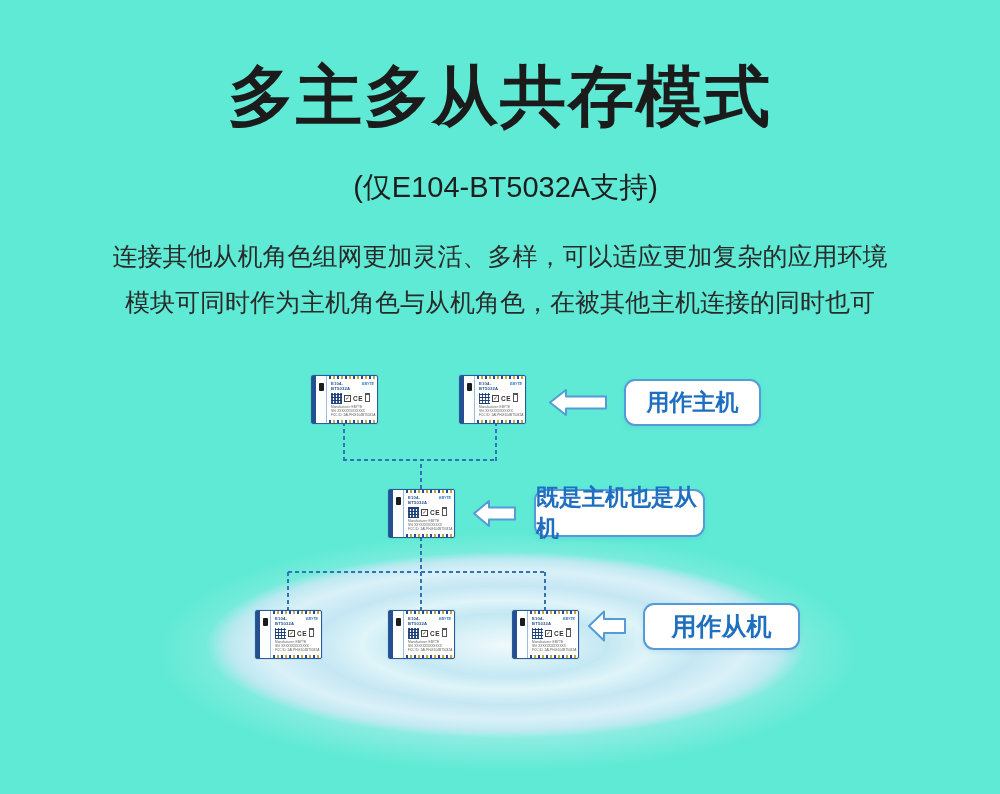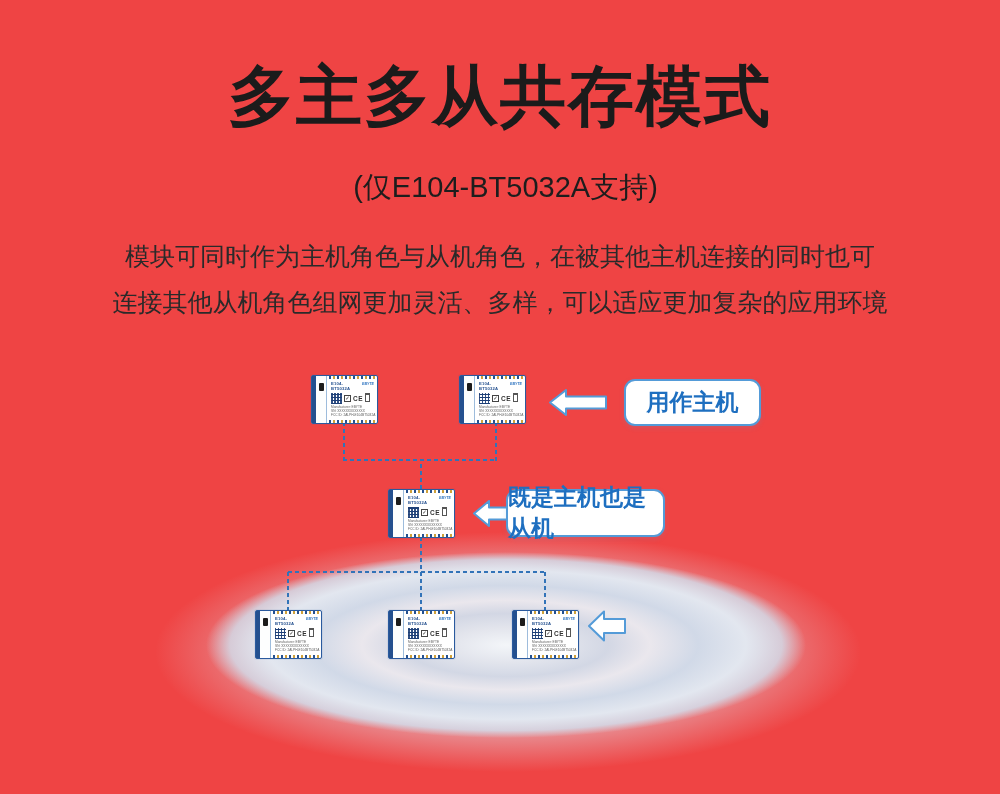--- a/index.html
+++ b/index.html
@@ -1,18 +1,18 @@
 <!DOCTYPE html>
 <html><head>
 <meta charset="utf-8">
 <style>
   * { margin:0; padding:0; box-sizing:border-box; }
   html,body { background:#ffffff; }
   body { font-family:"Liberation Sans","DejaVu Sans",sans-serif; }
-  .canvas { position:relative; width:1000px; height:794px; background:#ef4444; overflow:hidden; margin:0 auto; }
+  .canvas { position:relative; width:1000px; height:794px; background:#5eead4; overflow:hidden; margin:0 auto; }
 
   
   .page-title {
     position:absolute; left:0; top:52px; width:1000px;
     text-align:center; font-size:66px; font-weight:700;
     color:#1b1b1b; letter-spacing:2px;
   }
   .page-subtitle {
     position:absolute; left:0; top:168px; width:1000px;
     text-align:center; font-size:29px; font-weight:500; color:#1d1d1d;padding-left:11px;
@@ -97,38 +97,38 @@
 
   
   .callout {
     position:absolute; display:flex; align-items:center; justify-content:center;
     background:#ffffff; border:2px solid #549bd8; border-radius:11px;
     color:#1e6fc0; font-weight:700;
     box-shadow:0 2px 5px rgba(84,155,216,0.18);
     margin-left:20px;
   }
   .callout-1 { left:604px; top:379px; width:137px; height:47px; font-size:23px; }
-  .callout-2 { left:486px; top:489px; width:159px; height:48px; font-size:23px; }
+  .callout-2 { left:514px; top:489px; width:171px; height:48px; font-size:23px; }
   .callout-3 { left:623px; top:603px; width:157px; height:47px; font-size:25px; }
 
   .arrow-svg { position:absolute; }
   .a1 { left:549px; top:389px; }
   .a2 { left:473px; top:500px; }
   .a3 { left:588px; top:610px; }
 </style>
 </head>
 <body>
 
 <div class="canvas">
 
   <h1 class="page-title">多主多从共存模式</h1>
   <div class="page-subtitle">(仅E104-BT5032A支持)</div>
   <div class="page-desc">
+    <div>连接其他从机角色组网更加灵活、多样，可以适应更加复杂的应用环境</div>
     <div>模块可同时作为主机角色与从机角色，在被其他主机连接的同时也可</div>
-    <div>连接其他从机角色组网更加灵活、多样，可以适应更加复杂的应用环境</div>
   </div>
 
   <div class="ripple-wash"></div>
   <div class="ripple"></div>
 
   <div class="dash-v" style="left:343px; top:424px; height:37px;"></div>
   <div class="dash-v" style="left:495px; top:424px; height:37px;"></div>
   <div class="dash-h" style="left:343px; top:459px; width:154px;"></div>
   <div class="dash-v" style="left:420px; top:459px; height:30px;"></div>
 
@@ -290,14 +290,17 @@
   <svg class="arrow-svg a3" width="38" height="32" viewBox="0 0 38 32">
     <path d="M1 16 L16 1.5 L16 9 L37 9 L37 23 L16 23 L16 30.5 Z" fill="#ffffff" stroke="#549bd8" stroke-width="2" stroke-linejoin="round"></path>
   </svg>
 
   <div class="callout callout-1">
     <span>用作主机</span>
   </div>
   <div class="callout callout-2">
     <span>既是主机也是从机</span>
   </div>
+  <div class="callout callout-3">
+    <span>用作从机</span>
+  </div>
 
 </div>
 
 </body></html>

